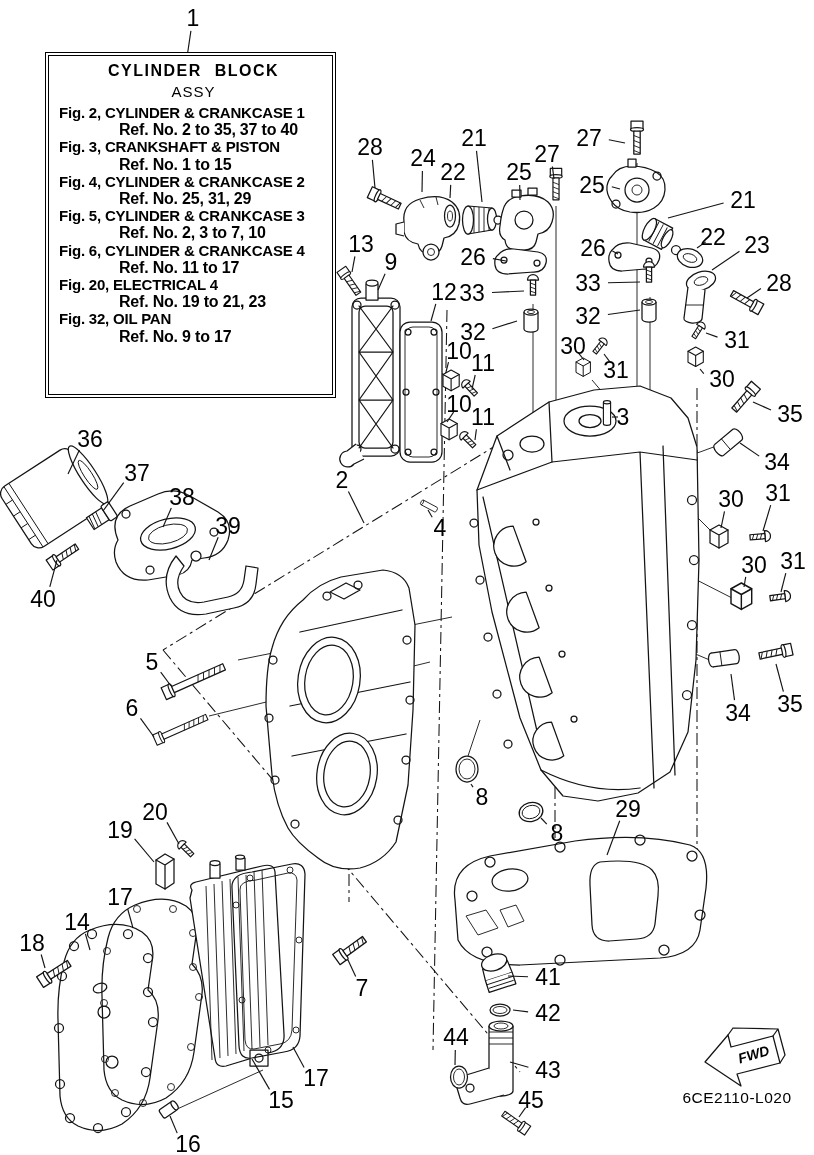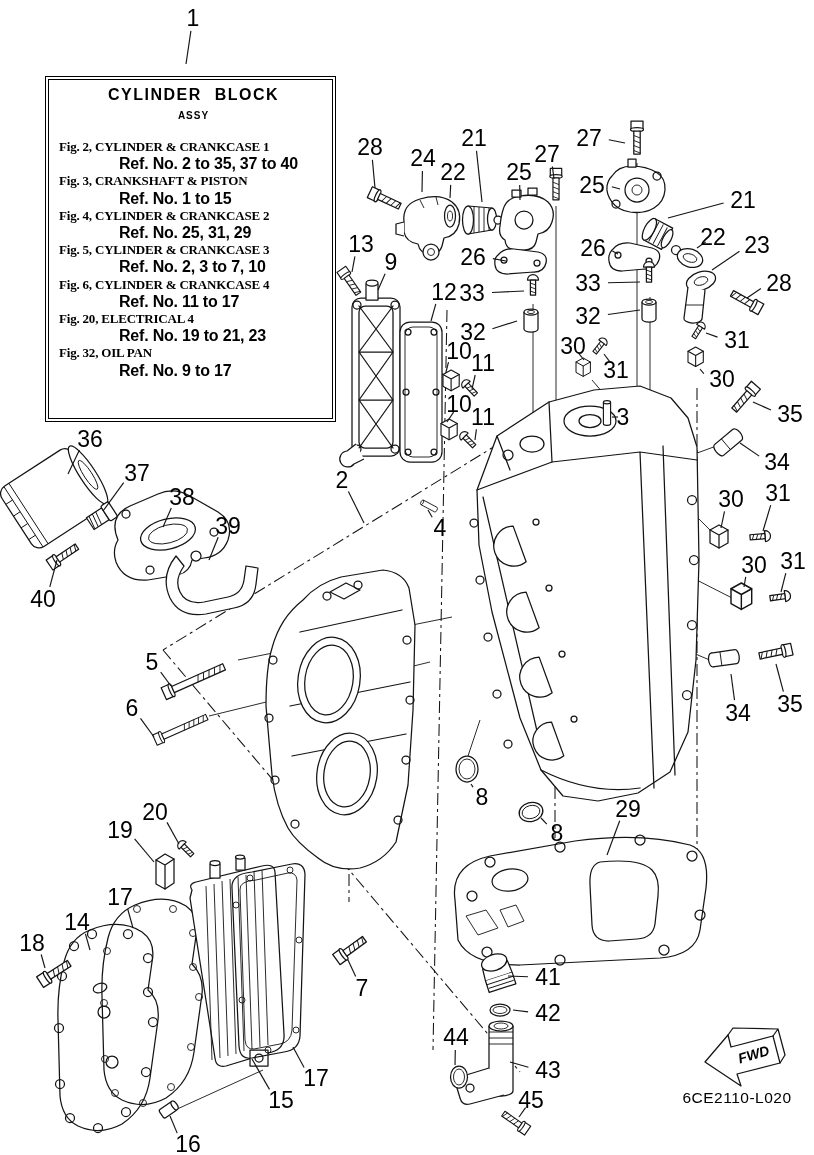--- a/index.html
+++ b/index.html
@@ -7,27 +7,27 @@
          font-family:"Liberation Sans",sans-serif;}
   svg{position:absolute;left:0;top:0;}
   svg *{vector-effect:none;}
   .ln{stroke:#141414;fill:none;stroke-width:1.25;stroke-linecap:round;stroke-linejoin:round;}
   .lnw{stroke:#141414;fill:#ffffff;stroke-width:1.25;stroke-linejoin:round;}
   .thin{stroke:#141414;fill:none;stroke-width:0.9;}
   .dash{stroke:#141414;fill:none;stroke-width:1.05;stroke-dasharray:12 4 3 4;}
   .callout-text{font-family:"Liberation Sans",sans-serif;font-size:23px;fill:#000;}
   .fwd-text{font-family:"Liberation Sans",sans-serif;font-size:14px;font-weight:bold;font-style:italic;fill:#000;}
   .code-text{font-family:"Liberation Sans",sans-serif;font-size:15.5px;fill:#000;letter-spacing:0.5px;}
-  .info-box{position:absolute;left:45px;top:76px;width:291px;height:346px;border:1.8px solid #000;
+  .info-box{position:absolute;left:45px;top:52px;width:291px;height:346px;border:1.8px solid #000;
             padding:2px;box-sizing:border-box;background:#fff;}
   .info-box-inner{border:1.2px solid #000;width:100%;height:100%;box-sizing:border-box;
                   padding:5px 4px 0 10px;}
   .ib-title{text-align:center;font-size:16px;font-weight:bold;letter-spacing:1.5px;word-spacing:7px;line-height:20px;}
-  .ib-sub{text-align:center;font-size:10px;font-weight:bold;letter-spacing:1px;line-height:21px;margin-bottom:12px;}
-  .ib-fig{font-size:13px;font-weight:bold;line-height:17.2px;white-space:nowrap;letter-spacing:-0.2px;font-family:Liberation Serif, serif;}
+  .ib-sub{text-align:center;font-size:15px;font-weight:normal;letter-spacing:1px;line-height:21px;margin-bottom:2px;}
+  .ib-fig{font-size:15px;font-weight:bold;line-height:17.2px;white-space:nowrap;letter-spacing:-0.2px;}
   .ib-ref{font-size:16px;font-weight:bold;line-height:17.2px;padding-left:60px;white-space:nowrap;letter-spacing:-0.2px;}
 </style>
 </head>
 <body>
 
 <div id="stage">
 
 <svg width="814" height="1155" viewBox="0 0 814 1155">
   <defs>
     <g id="bolt-s">

